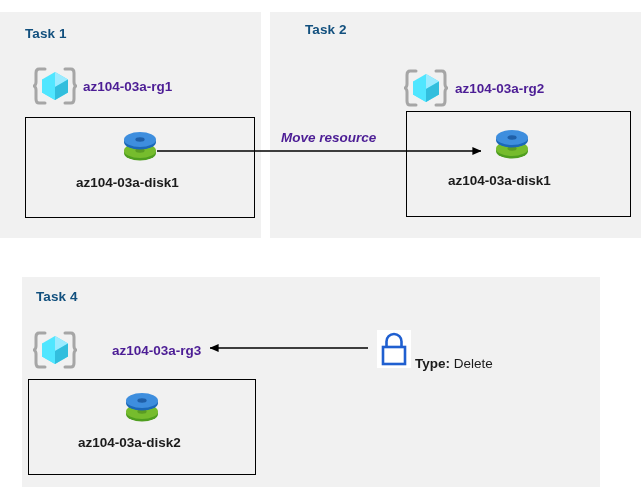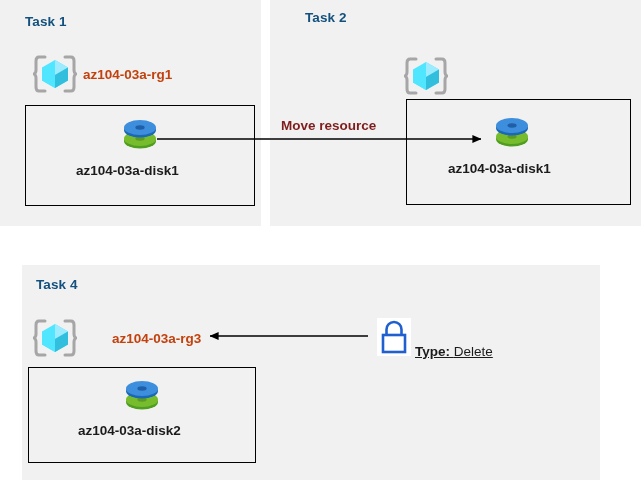--- a/index.html
+++ b/index.html
@@ -9,21 +9,21 @@
   }
   body {
     width: 641px;
     height: 487px;
     position: relative;
     font-family: "Liberation Sans", sans-serif;
     overflow: hidden;
   }
   .stage {
     position: absolute;
-    left: 0; top: 0;
+    left: 0; top: 12px;
     width: 641px;
     height: 363px;
   }
   .panel {
     position: absolute;
     background: #f1f1f1;
   }
   #panel-task1 { left: 0px;   top: 0px;   width: 261px; height: 226px; }
   #panel-task2 { left: 270px; top: 0px;   width: 371px; height: 226px; }
   #panel-task3 { left: 22px;  top: 265px; width: 578px; height: 215px; }
@@ -72,44 +72,44 @@
     width: 34px;
     height: 38px;
     background: #ffffff;
   }
   .lock-icon svg { display: block; width: 34px; height: 38px; }
 
   .res-label {
     position: absolute;
     font-size: 13.5px;
     font-weight: bold;
-    color: #c2410c;
+    color: #4c1d95;
     white-space: nowrap;
   }
   .disk-label {
     position: absolute;
     font-size: 13.5px;
     font-weight: bold;
     color: #1b1b1b;
     white-space: nowrap;
     text-align: right;
   }
   .edge-label {
     position: absolute;
     font-size: 13.5px;
     font-weight: bold;
-    color: #7f1d1d;
-    white-space: nowrap;
+    color: #4c1d95;
+    white-space: nowrap;
+    font-style: italic;
   }
   .lock-type {
     position: absolute;
     font-size: 13.5px;
     color: #1b1b1b;
     white-space: nowrap;
-    text-decoration: underline;
   }
   .lock-type b { font-weight: bold; }
 
   .arrow-layer {
     position: absolute;
     left: 0; top: 0;
     width: 641px;
     height: 487px;
     pointer-events: none;
   }
@@ -179,20 +179,21 @@
   <div class="rg-icon" id="rg2-icon">
     <svg viewBox="0 0 44 42">
       <path d="M12 4 L6 4 Q3 4 3 8 L3 17 Q3 20 1 21 Q3 22 3 25 L3 34 Q3 38 6 38 L12 38" fill="none" stroke="#a6a6a6" stroke-width="3" stroke-linecap="round" stroke-linejoin="round"></path>
       <path d="M32 4 L38 4 Q41 4 41 8 L41 17 Q41 20 43 21 Q41 22 41 25 L41 34 Q41 38 38 38 L32 38" fill="none" stroke="#a6a6a6" stroke-width="3" stroke-linecap="round" stroke-linejoin="round"></path>
       <polygon points="22,7 35,14.5 35,27.5 22,35 9,27.5 9,14.5" fill="#50e6ff"></polygon>
       <polygon points="22,7 35,14.5 22,22" fill="#9cebff"></polygon>
       <polygon points="22,22 35,14.5 35,27.5 22,35" fill="#32bedd"></polygon>
       <polygon points="22,22 9,14.5 9,27.5 22,35" fill="#50e6ff"></polygon>
     </svg>
   </div>
+  <div class="res-label" id="rg2-label">az104-03a-rg2</div>
 
   <div class="disk-icon" id="disk1b-icon">
     <svg viewBox="0 0 44 42">
       <ellipse cx="22" cy="27" rx="16" ry="7.5" fill="#4f9e1f"></ellipse>
       <ellipse cx="22" cy="24.5" rx="16" ry="7.5" fill="#76bc2d"></ellipse>
       <ellipse cx="22" cy="24.5" rx="4.6" ry="2.2" fill="#5a9c23"></ellipse>
       <ellipse cx="22" cy="16" rx="16" ry="7.5" fill="#1b68b8"></ellipse>
       <ellipse cx="22" cy="13.5" rx="16" ry="7.5" fill="#3e8ede"></ellipse>
       <ellipse cx="22" cy="13.5" rx="4.6" ry="2.2" fill="#1f5fa8"></ellipse>
     </svg>

